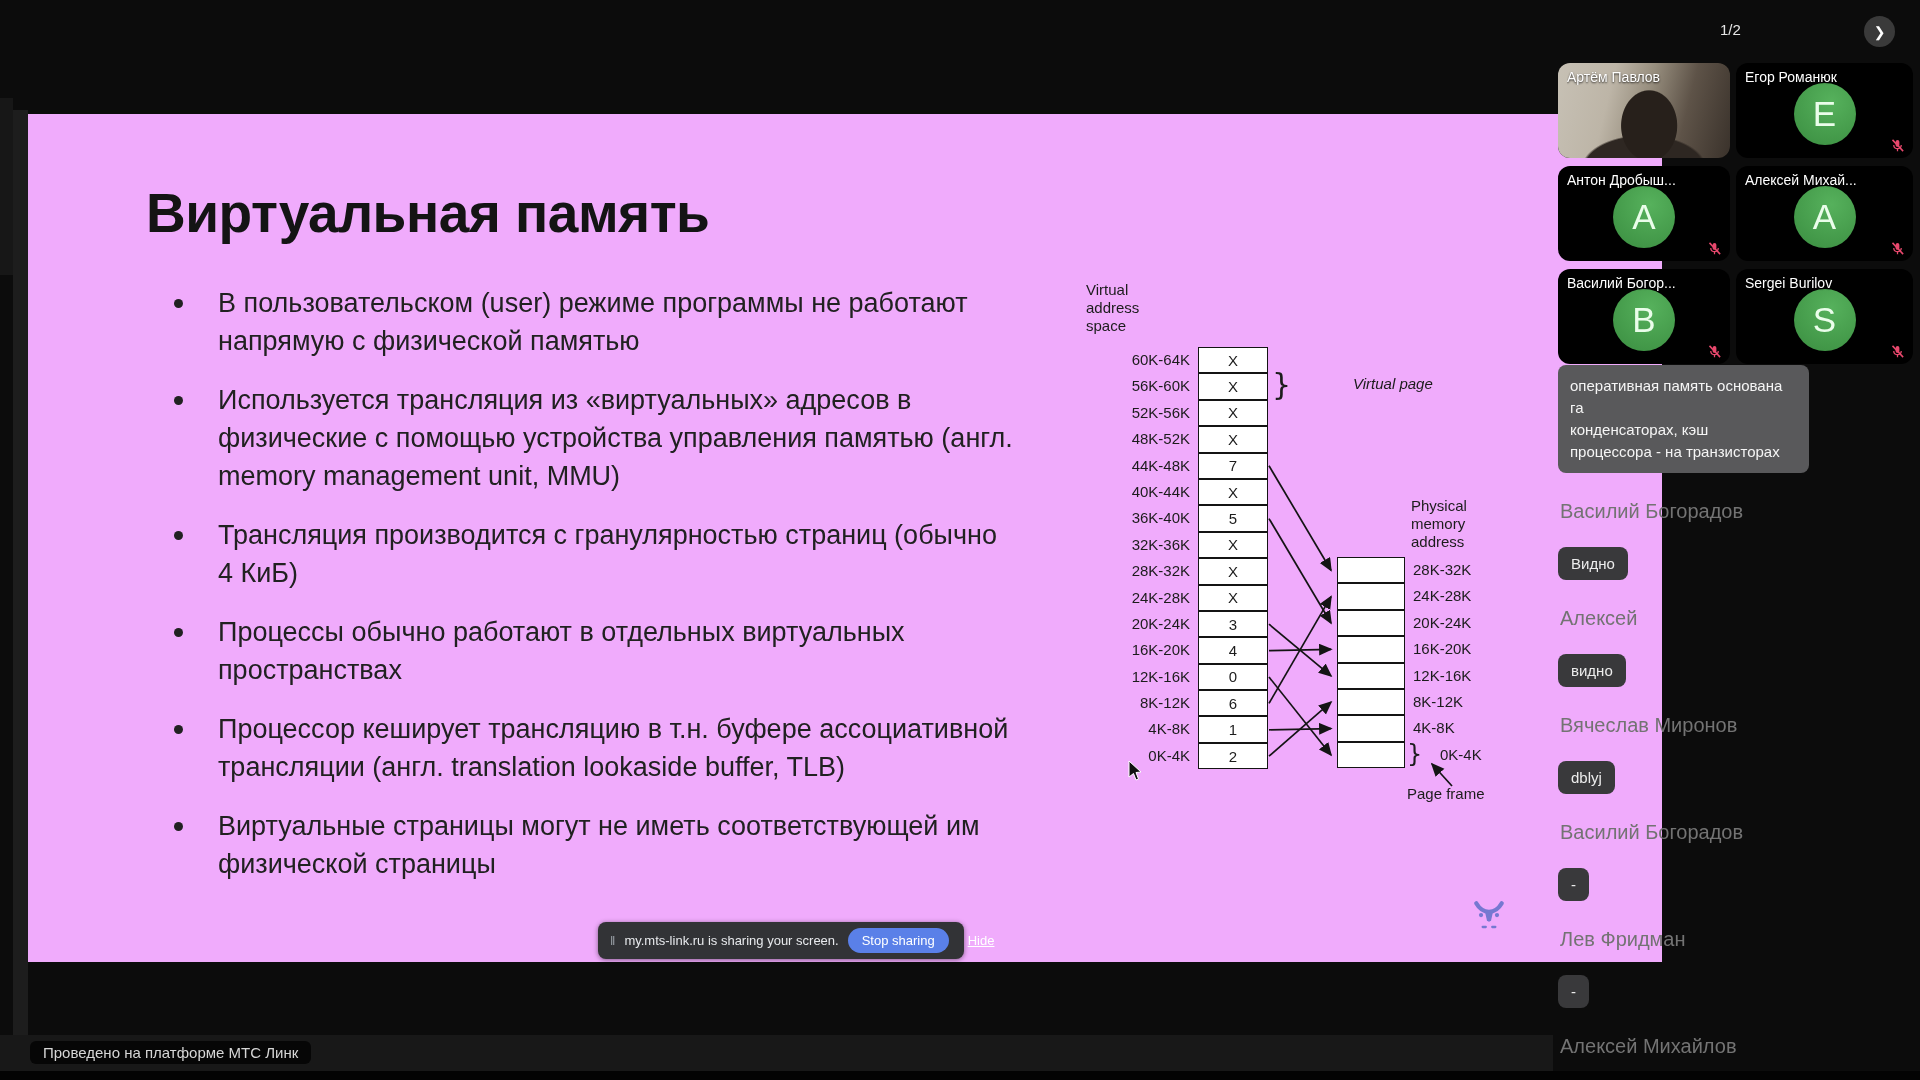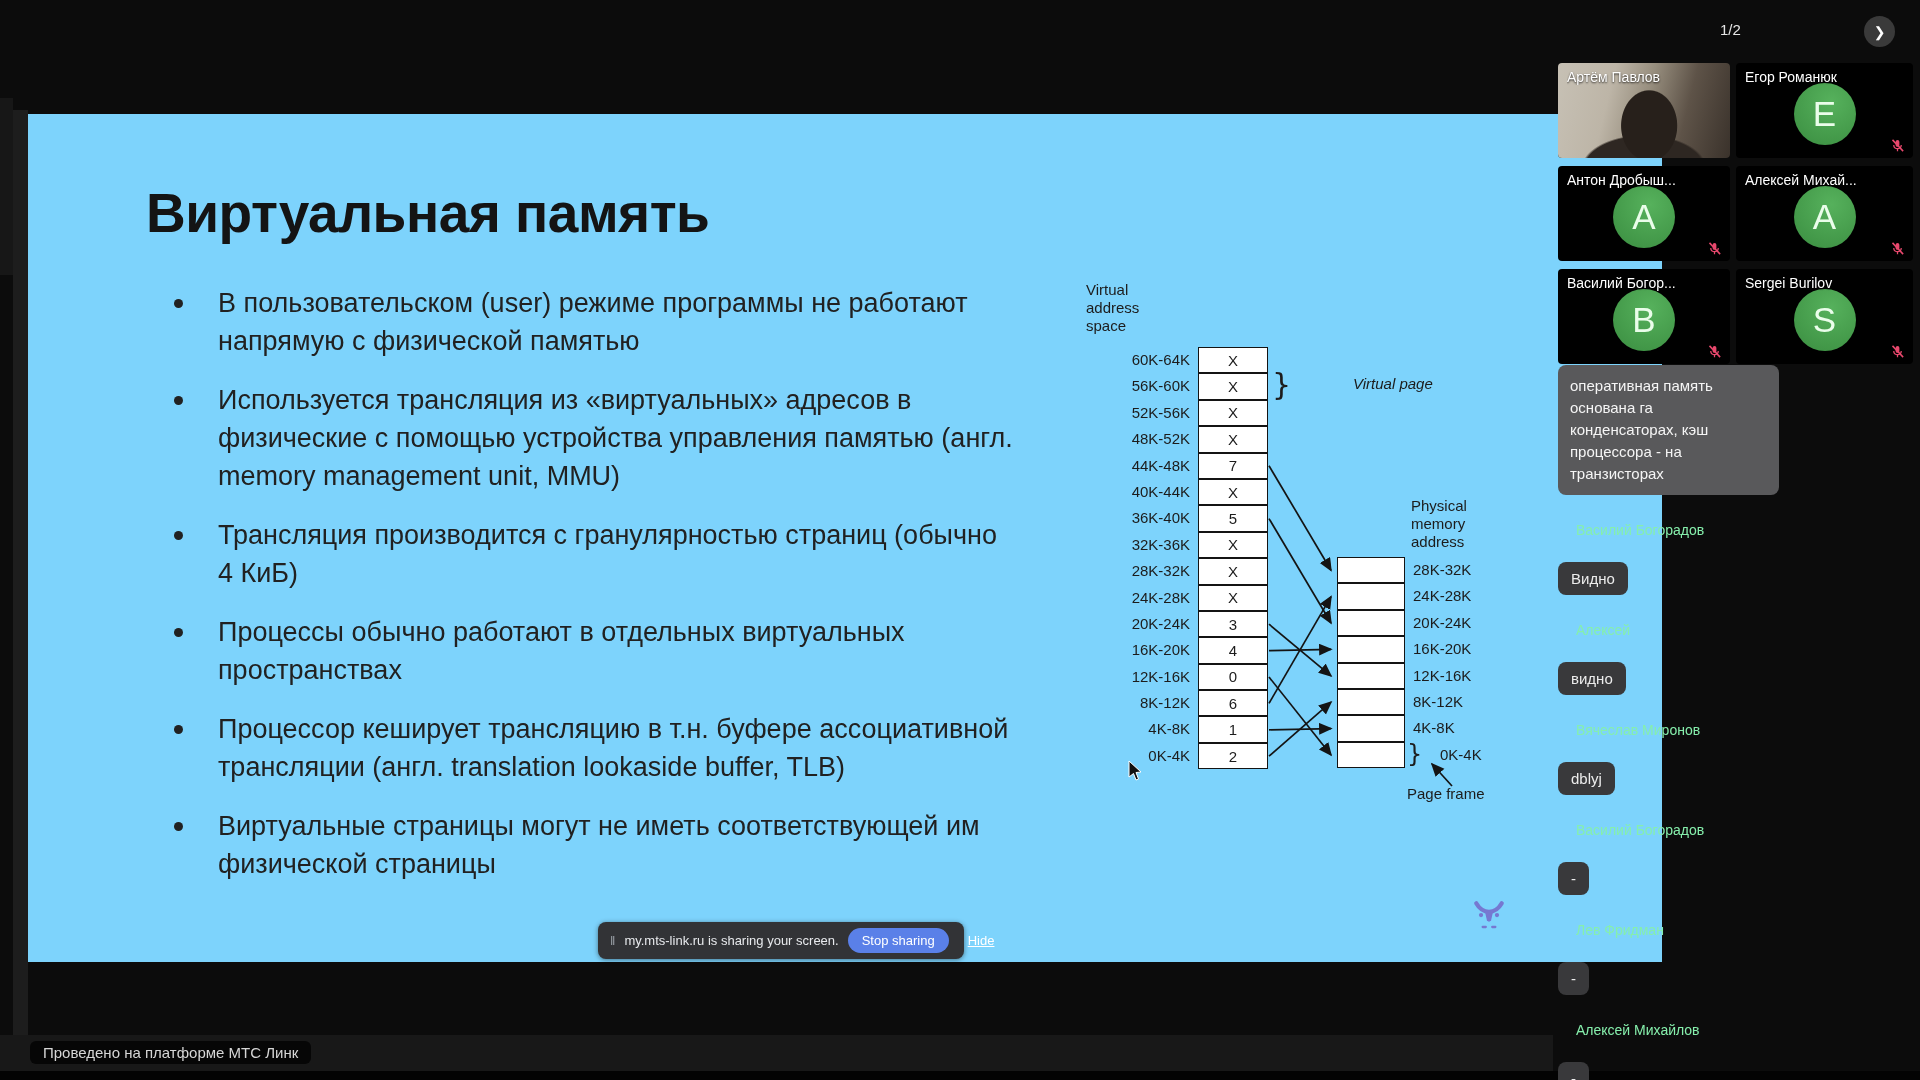--- a/index.html
+++ b/index.html
@@ -5,21 +5,21 @@
   * { margin:0; padding:0; box-sizing:border-box; }
   html,body { width:1920px; height:1080px; background:#0c0c0c; overflow:hidden;
               font-family:"Liberation Sans", sans-serif; }
   #stage { position:absolute; left:0; top:0; width:1920px; height:1080px; }
 
   
   .left-rail   { position:absolute; left:13px; top:110px; width:15px; height:925px; background:#1d1d1d; }
   .left-block  { position:absolute; left:0; top:98px; width:13px; height:177px; background:#171717; }
 
   
-  .slide { position:absolute; left:28px; top:114px; width:1634px; height:848px; background:#7dd3fc; }
+  .slide { position:absolute; left:28px; top:114px; width:1634px; height:848px; background:#f0abfc; }
   .slide-title { position:absolute; left:118px; top:64px; font-size:55px; line-height:70px;
                  font-weight:700; color:#141414; letter-spacing:-.5px; }
   .bullets { position:absolute; left:140px; top:170px; width:845px; list-style:none; }
   .bullets li { position:relative; padding-left:50px; margin-bottom:21px;
                 font-size:27px; line-height:38px; color:#212121; }
   .bullets li::before { content:""; position:absolute; left:6px; top:15px; width:9px; height:9px;
                         border-radius:50%; background:#212121; }
 
   
   .diag-label { position:absolute; font-size:15px; line-height:18px; color:#1c1c1c; }
@@ -59,40 +59,40 @@
               padding:5px 14px; cursor:pointer; white-space:nowrap; }
   .hide-link { color:#fff; font-size:13px; text-decoration:underline; margin-left:10px; cursor:pointer; }
 
   
   .pagination { position:absolute; left:1720px; top:21px; color:#e6e6e6; font-size:15px; }
   .next-btn { position:absolute; left:1864px; top:16px; width:31px; height:31px; border-radius:50%;
               background:#3a3a3a; color:#fff; display:flex; align-items:center; justify-content:center;
               font-size:14px; cursor:pointer; }
   .tiles { position:absolute; left:1558px; top:63px; display:grid;
            grid-template-columns:172px 177px; grid-auto-rows:95px; gap:8px 6px; }
-  .tile { position:relative; background:#000; border-radius:4px; overflow:hidden; }
+  .tile { position:relative; background:#000; border-radius:12px; overflow:hidden; }
   .tile .pname { position:absolute; left:9px; top:6px; right:4px; color:#fff; font-size:14px;
                  white-space:nowrap; overflow:hidden; text-shadow:0 1px 2px rgba(0,0,0,.8); z-index:2; }
   .avatar { position:absolute; left:50%; top:54%; transform:translate(-50%,-50%); width:62px; height:62px;
             border-radius:50%; background:radial-gradient(circle at 60% 30%, #56b15c, #3a8d40);
             display:flex; align-items:center; justify-content:center; }
   .avatar span { color:#eafdea; font-size:35px; font-weight:400; }
   .mic { position:absolute; right:8px; bottom:5px; z-index:2; }
   .video-feed { position:absolute; inset:0;
       background:
         radial-gradient(ellipse 46px 58px at 53% 66%, #27201b 60%, rgba(39,32,27,0) 62%),
         radial-gradient(ellipse 100px 55px at 50% 112%, #2e2722 60%, rgba(46,39,34,0) 63%),
         linear-gradient(104deg,#c7c1b5 0%,#bdb5a7 30%,#978e7e 50%,#5e5348 72%,#3a322b 100%); }
 
   
   .chat { position:absolute; left:1550px; top:365px; width:340px; display:flex;
           flex-direction:column; align-items:flex-start; padding-left:8px; }
-  .pinned { width:221px; background:#59595b; border-radius:8px; padding:10px 12px;
+  .pinned { width:251px; background:#59595b; border-radius:8px; padding:10px 12px;
             color:#f5f5f5; font-size:15px; line-height:22px; }
-  .sender { margin-top:27px; margin-left:18px; color:#86efac; font-size:14px; }
+  .sender { margin-top:27px; margin-left:2px; color:#737373; font-size:20px; }
   .bubble { margin-top:24px; background:#39393b; border-radius:8px; padding:8px 13px;
             color:#ececec; font-size:15px; }
 
   
   .bottom-strip  { position:absolute; left:0; top:1035px; width:1553px; height:36px; background:#181818; }
   .bottom-strip2 { position:absolute; left:0; top:1071px; width:1920px; height:9px; background:#030303; }
   .platform-badge { position:absolute; left:30px; top:1041px; background:#060606; border-radius:6px;
                     padding:3px 13px; color:#d6d6d6; font-size:15px; }
 </style>
 </head>

